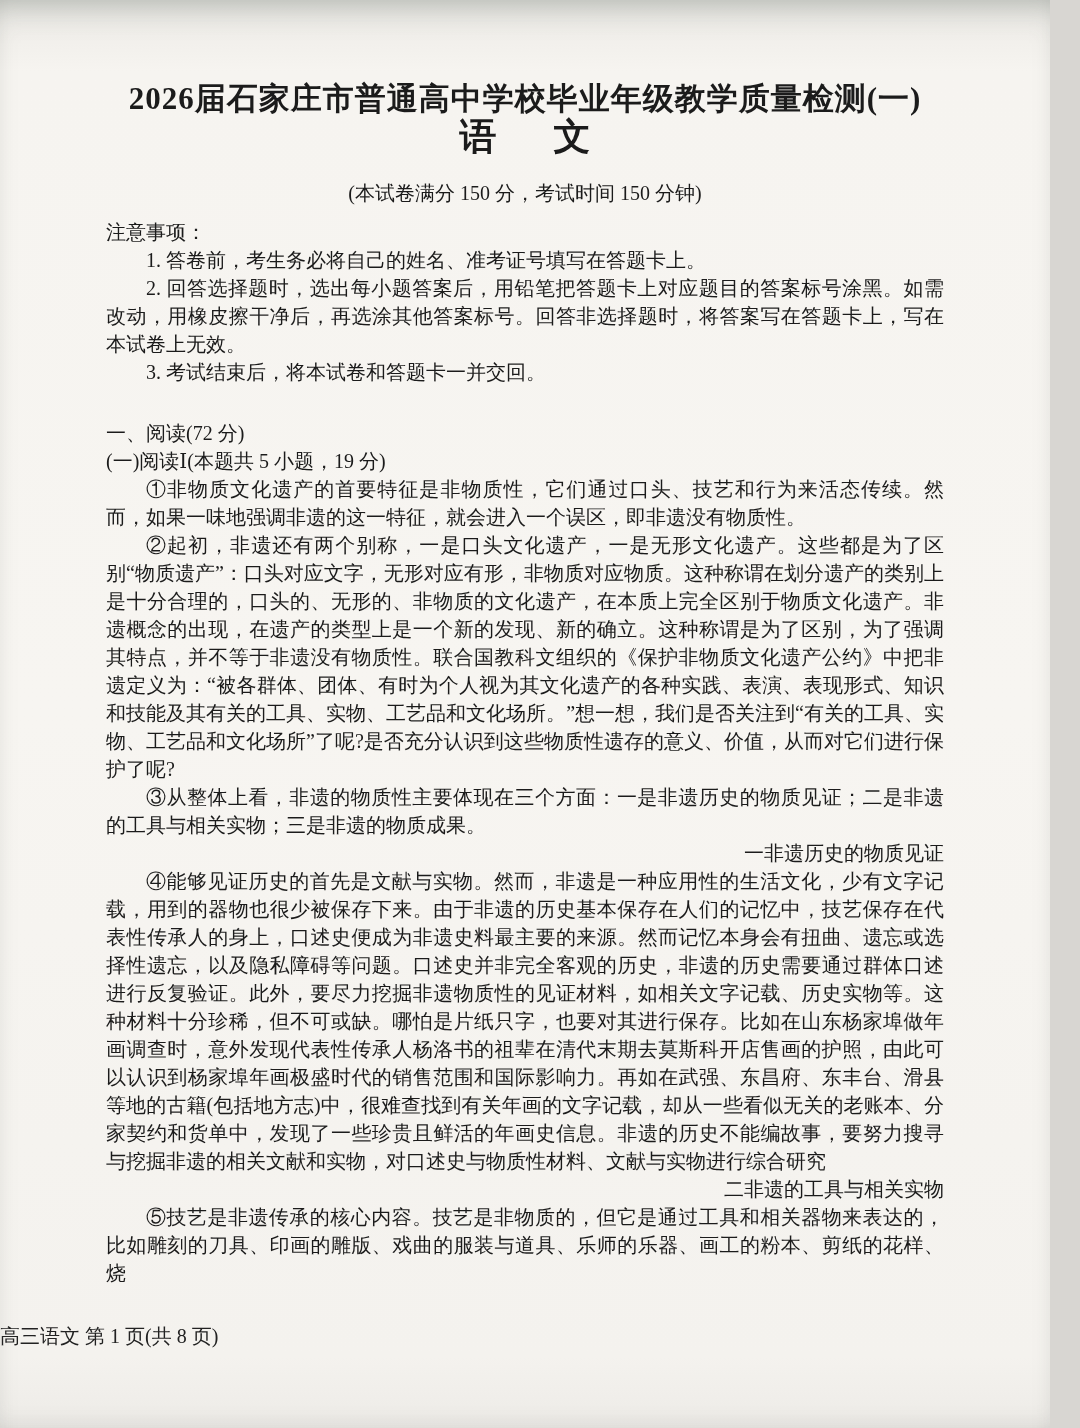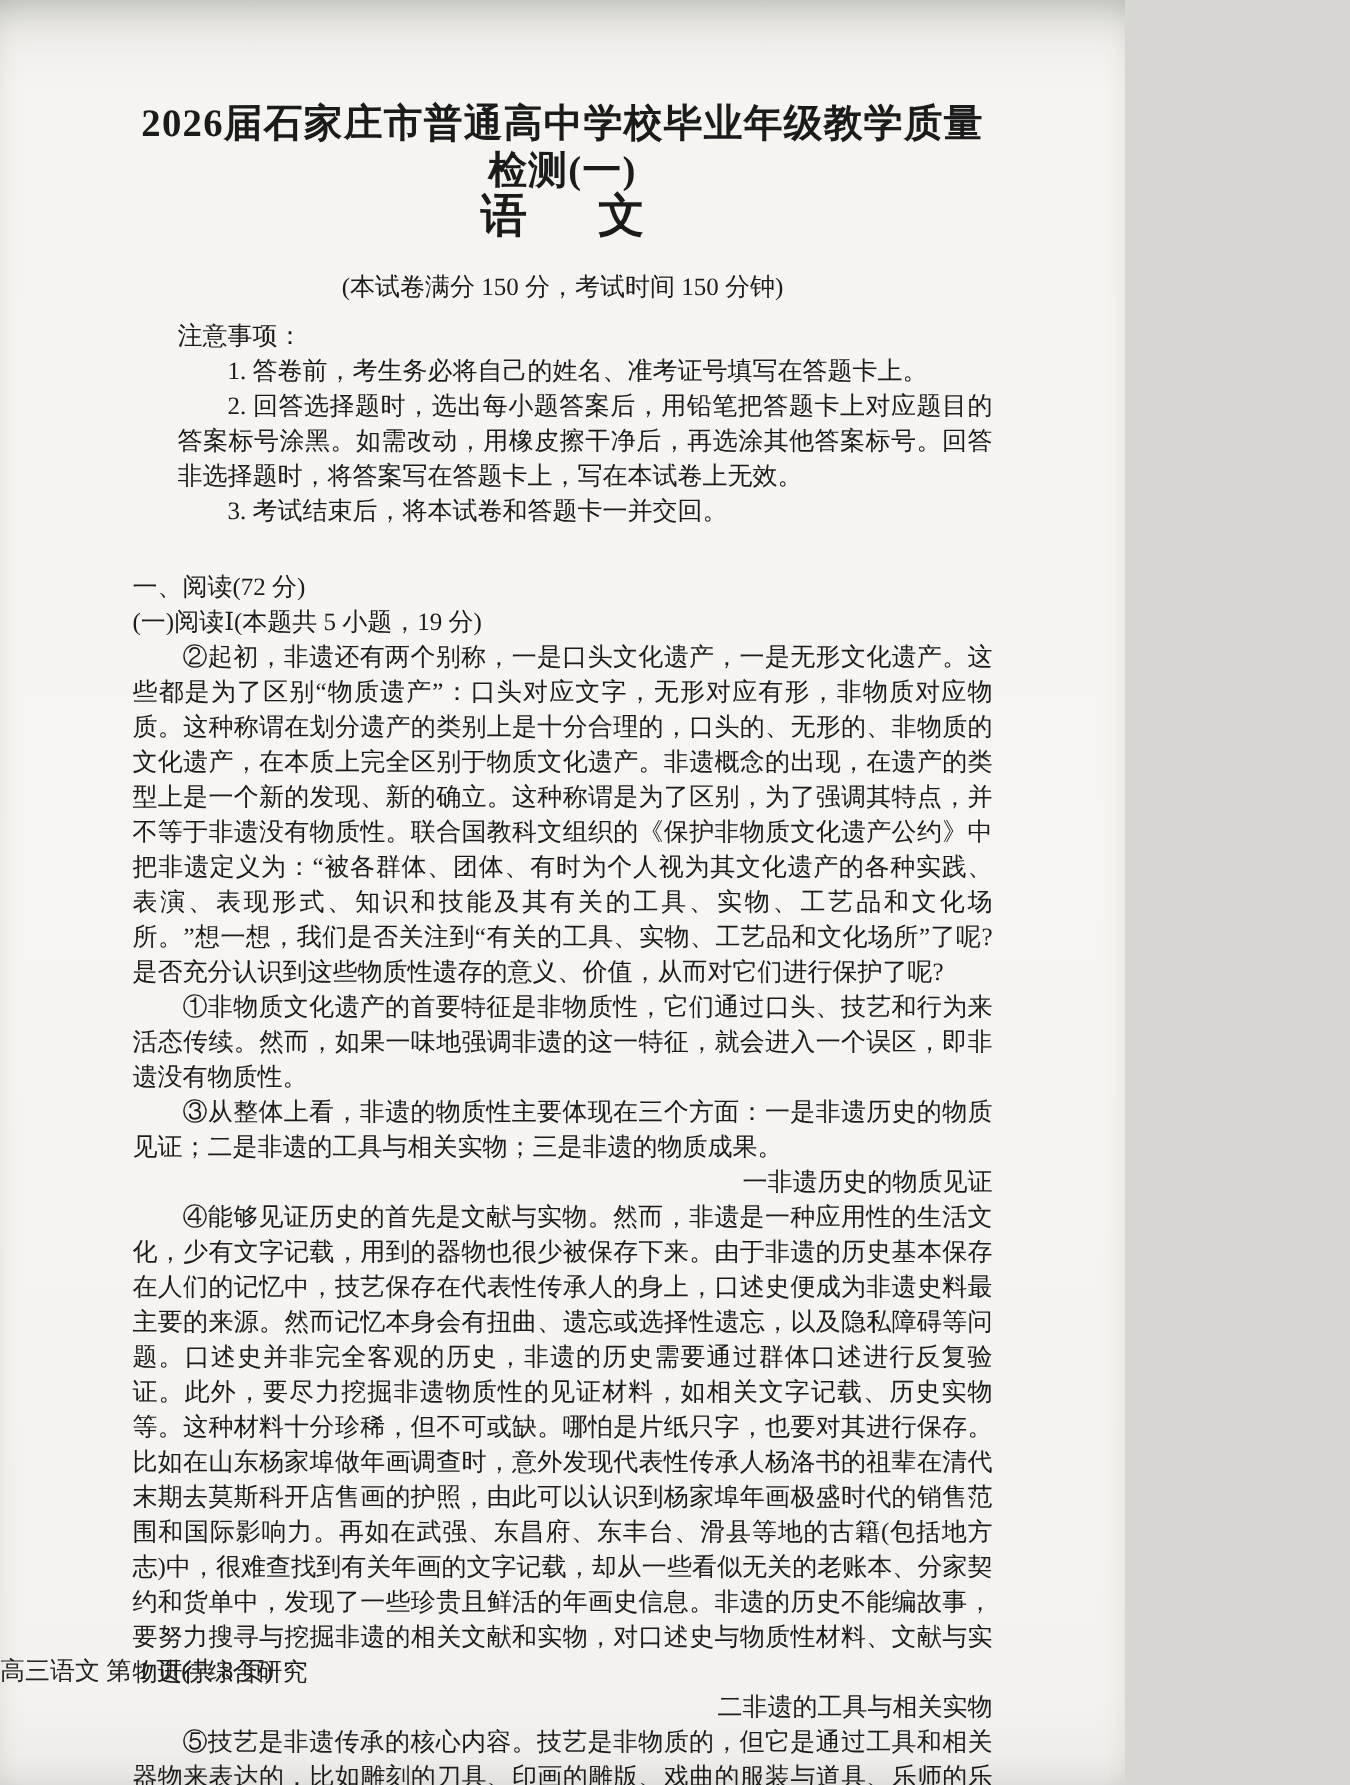--- a/index.html
+++ b/index.html
@@ -7,21 +7,21 @@
     padding: 0;
   }
   body {
     width: 1080px;
     height: 1428px;
     background: #d8d6d2;
     overflow: hidden;
   }
   .page {
     position: relative;
-    width: 900px;
+    width: 1050px;
     height: 1428px;
     box-sizing: border-box;
     padding: 80px 106px 0 106px;
     background: linear-gradient(180deg, #eceae6 0%, #f6f4f0 5%, #f7f5f1 50%, #f4f2ee 95%, #edebe7 100%);
     box-shadow: inset 0 22px 34px -20px rgba(55, 70, 60, 0.38),
                 inset 0 -14px 26px -18px rgba(80, 80, 80, 0.22);
     font-family: "Liberation Serif", "DejaVu Serif", serif;
     color: #1b1b1b;
   }
   .doc-title {
@@ -56,21 +56,20 @@
     text-align: justify;
   }
   .indent {
     text-indent: 2em;
   }
   .center {
     text-align: right;
   }
   .notices {
     margin-top: 12px;
-    margin-left: 36px;
   }
   .reading-section {
     margin-top: 33px;
   }
   .footer {
     position: absolute;
     left: 0;
     right: 0;
     bottom: 78px;
     text-align: left;
@@ -93,22 +92,22 @@
     <p>注意事项：</p>
     <p class="indent">1. 答卷前，考生务必将自己的姓名、准考证号填写在答题卡上。</p>
     <p class="indent">2. 回答选择题时，选出每小题答案后，用铅笔把答题卡上对应题目的答案标号涂黑。如需改动，用橡皮擦干净后，再选涂其他答案标号。回答非选择题时，将答案写在答题卡上，写在本试卷上无效。</p>
     <p class="indent">3. 考试结束后，将本试卷和答题卡一并交回。</p>
   </div>
 
   <div class="reading-section body-text">
     <p>一、阅读(72 分)</p>
     <p>(一)阅读Ⅰ(本题共 5 小题，19 分)</p>
 
+    <p class="indent">①非物质文化遗产的首要特征是非物质性，它们通过口头、技艺和行为来活态传续。然而，如果一味地强调非遗的这一特征，就会进入一个误区，即非遗没有物质性。</p>
     <p class="indent">②起初，非遗还有两个别称，一是口头文化遗产，一是无形文化遗产。这些都是为了区别“物质遗产”：口头对应文字，无形对应有形，非物质对应物质。这种称谓在划分遗产的类别上是十分合理的，口头的、无形的、非物质的文化遗产，在本质上完全区别于物质文化遗产。非遗概念的出现，在遗产的类型上是一个新的发现、新的确立。这种称谓是为了区别，为了强调其特点，并不等于非遗没有物质性。联合国教科文组织的《保护非物质文化遗产公约》中把非遗定义为：“被各群体、团体、有时为个人视为其文化遗产的各种实践、表演、表现形式、知识和技能及其有关的工具、实物、工艺品和文化场所。”想一想，我们是否关注到“有关的工具、实物、工艺品和文化场所”了呢?是否充分认识到这些物质性遗存的意义、价值，从而对它们进行保护了呢?</p>
-    <p class="indent">①非物质文化遗产的首要特征是非物质性，它们通过口头、技艺和行为来活态传续。然而，如果一味地强调非遗的这一特征，就会进入一个误区，即非遗没有物质性。</p>
     <p class="indent">③从整体上看，非遗的物质性主要体现在三个方面：一是非遗历史的物质见证；二是非遗的工具与相关实物；三是非遗的物质成果。</p>
 
     <p class="center">一非遗历史的物质见证</p>
 
     <p class="indent">④能够见证历史的首先是文献与实物。然而，非遗是一种应用性的生活文化，少有文字记载，用到的器物也很少被保存下来。由于非遗的历史基本保存在人们的记忆中，技艺保存在代表性传承人的身上，口述史便成为非遗史料最主要的来源。然而记忆本身会有扭曲、遗忘或选择性遗忘，以及隐私障碍等问题。口述史并非完全客观的历史，非遗的历史需要通过群体口述进行反复验证。此外，要尽力挖掘非遗物质性的见证材料，如相关文字记载、历史实物等。这种材料十分珍稀，但不可或缺。哪怕是片纸只字，也要对其进行保存。比如在山东杨家埠做年画调查时，意外发现代表性传承人杨洛书的祖辈在清代末期去莫斯科开店售画的护照，由此可以认识到杨家埠年画极盛时代的销售范围和国际影响力。再如在武强、东昌府、东丰台、滑县等地的古籍(包括地方志)中，很难查找到有关年画的文字记载，却从一些看似无关的老账本、分家契约和货单中，发现了一些珍贵且鲜活的年画史信息。非遗的历史不能编故事，要努力搜寻与挖掘非遗的相关文献和实物，对口述史与物质性材料、文献与实物进行综合研究</p>
 
     <p class="center">二非遗的工具与相关实物</p>
 
     <p class="indent">⑤技艺是非遗传承的核心内容。技艺是非物质的，但它是通过工具和相关器物来表达的，比如雕刻的刀具、印画的雕版、戏曲的服装与道具、乐师的乐器、画工的粉本、剪纸的花样、烧</p>
   </div>

